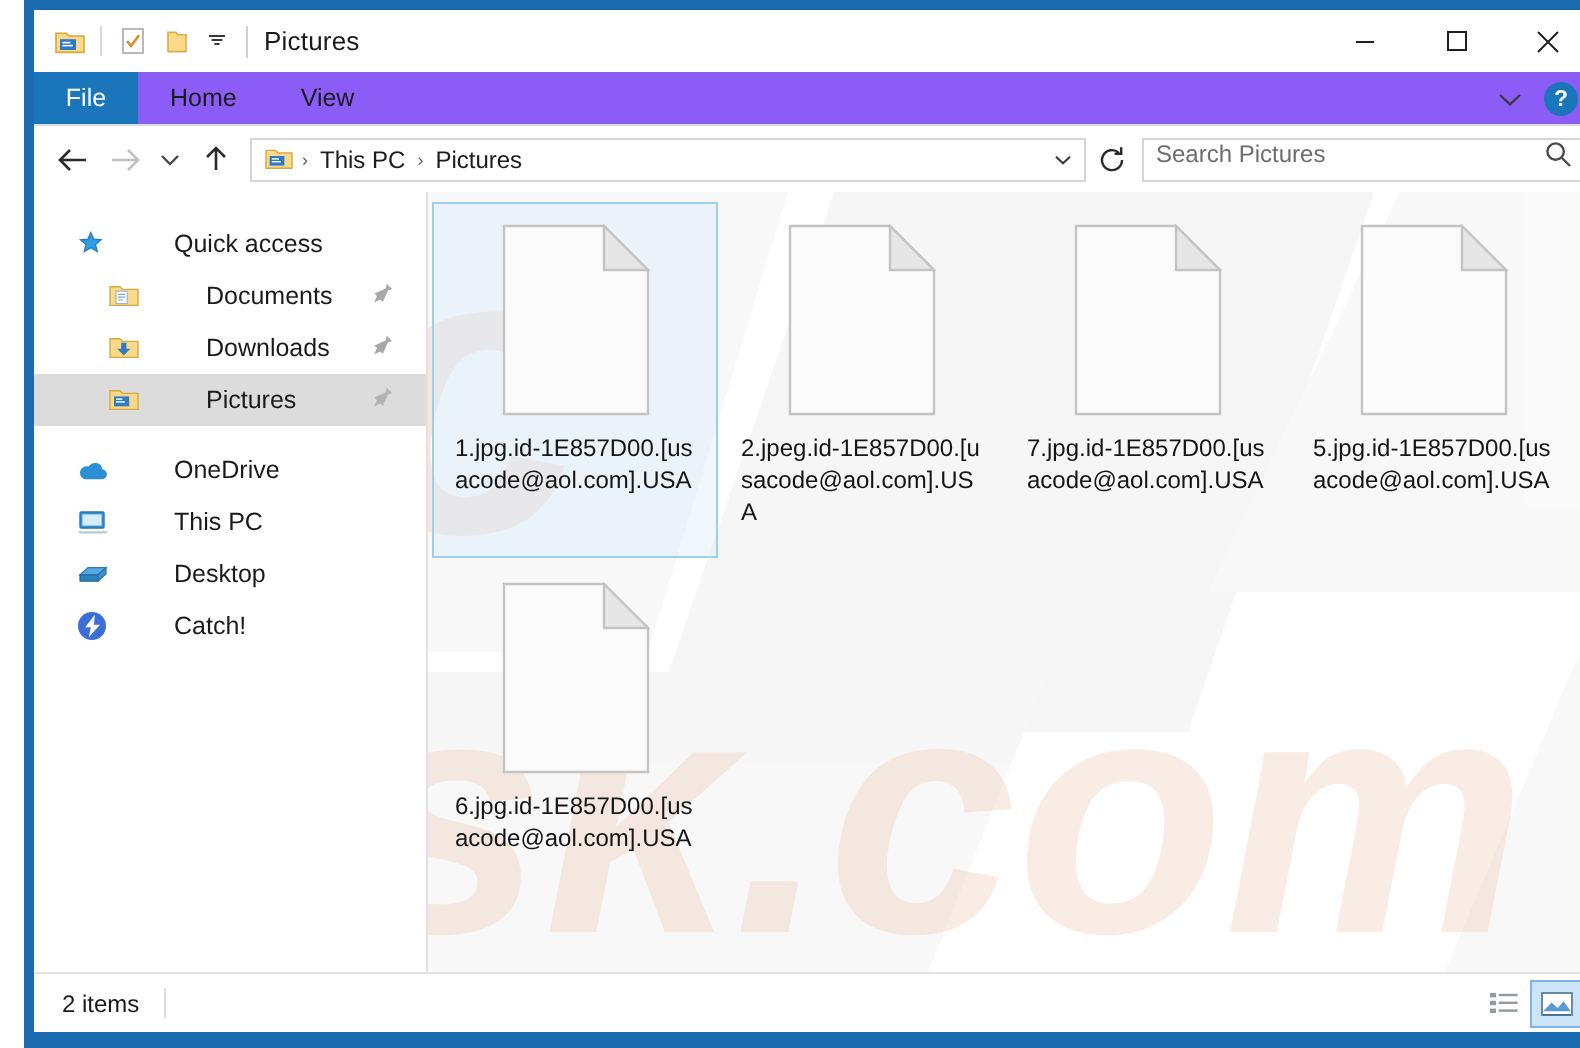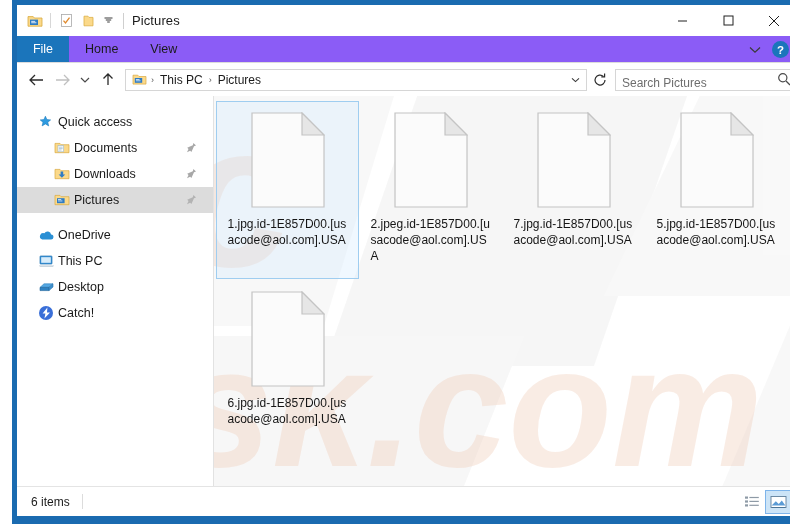--- a/index.html
+++ b/index.html
@@ -142,24 +142,24 @@
     display:flex; align-items:center; justify-content:center;
     font-size: 8px; color: #3a3a3a;
   }
   #refresh-btn {
     width: 22px; height: 22px;
     display: flex; align-items: center; justify-content: center;
     margin-left: 2px;
     color: #2a2a2a;
   }
   #search-box {
-    width: 176px; height: 22px;
+    width: 220px; height: 22px;
     border: 1px solid #d6d6d6;
     background: #ffffff;
-    display: flex; align-items: flex-end;
+    display: flex; align-items: flex-start;
     margin-left: 4px;
     padding: 0 4px 0 6px;
   }
   #search-input {
     flex: 1; border: none; outline: none;
     font-family: "Liberation Sans", sans-serif;
     font-size: 12px; color: #6d6d6d;
     background: transparent;
   }
   #search-input::placeholder { color: #6d6d6d; }
@@ -179,20 +179,21 @@
     background: #ffffff;
     padding-top: 13px;
     position: relative;
     overflow: hidden;
   }
   .nav-item {
     height: 26px;
     display: flex; align-items: center;
     padding-left: 21px;
     position: relative;
+    gap: 29px;
   }
   .nav-item.indent { padding-left: 37px; }
   .nav-item.selected { background: #dcdcdc; }
   .nav-ico {
     width: 20px; height: 18px;
     display: flex; align-items: center; justify-content: flex-start;
     flex-shrink: 0;
   }
   .nav-label {
     font-size: 12.5px; color: #1a1a1a;
@@ -598,21 +599,21 @@
             </svg>
           </div>
           <div class="file-label">6.jpg.id-1E857D00.[usacode@aol.com].USA</div>
         </div>
 
       </div>
     </div>
   </div>
 
   <div id="status-bar">
-    <span id="status-text">6 items</span>
+    <span id="status-text">2 items</span>
     <span id="status-sep"></span>
     <span id="status-spacer"></span>
 
     <span class="view-btn">
       <svg width="16" height="14" viewBox="0 0 16 14">
         <rect x="1" y="1.5" width="3" height="2.2" fill="#8e9aa6"></rect>
         <rect x="5.4" y="1.9" width="9.4" height="1.2" fill="#8e9aa6"></rect>
         <rect x="1" y="5.4" width="3" height="2.2" fill="#8e9aa6"></rect>
         <rect x="5.4" y="5.8" width="9.4" height="1.2" fill="#8e9aa6"></rect>
         <rect x="1" y="9.3" width="3" height="2.2" fill="#8e9aa6"></rect>

